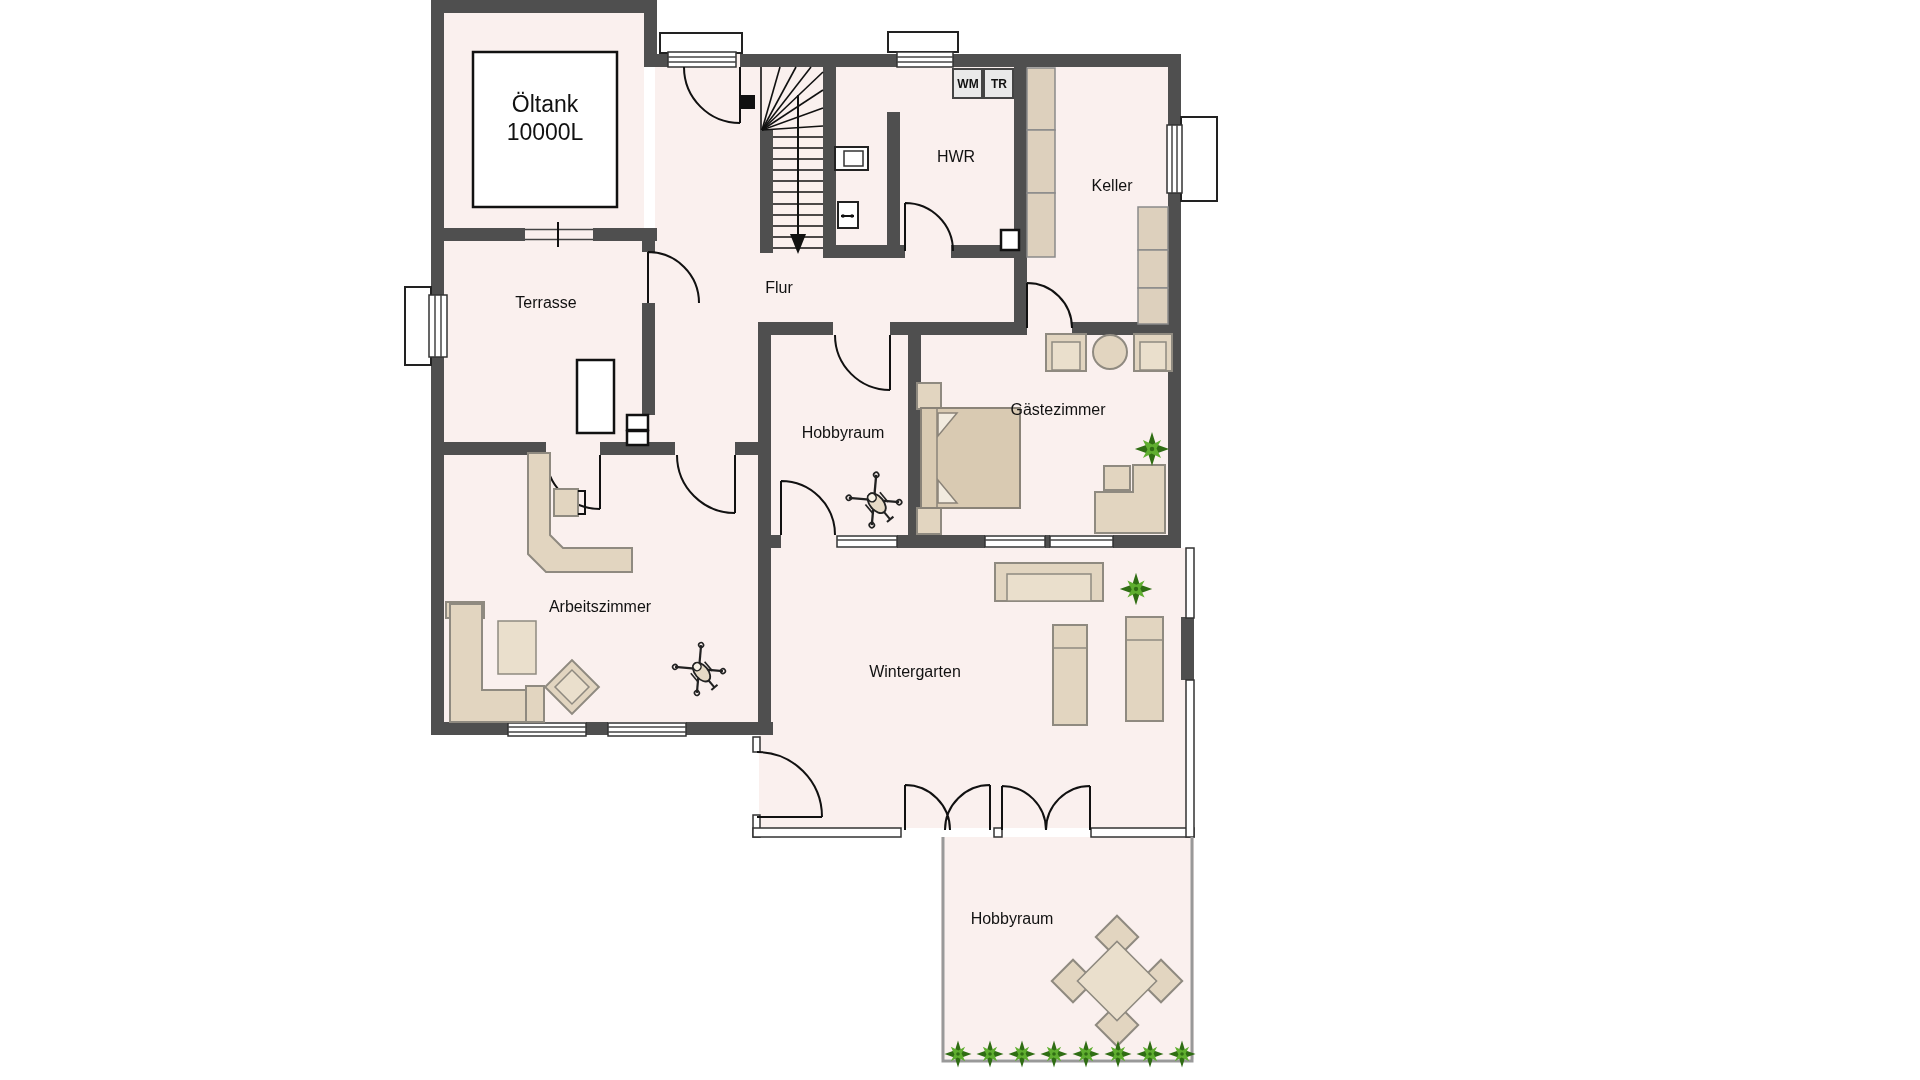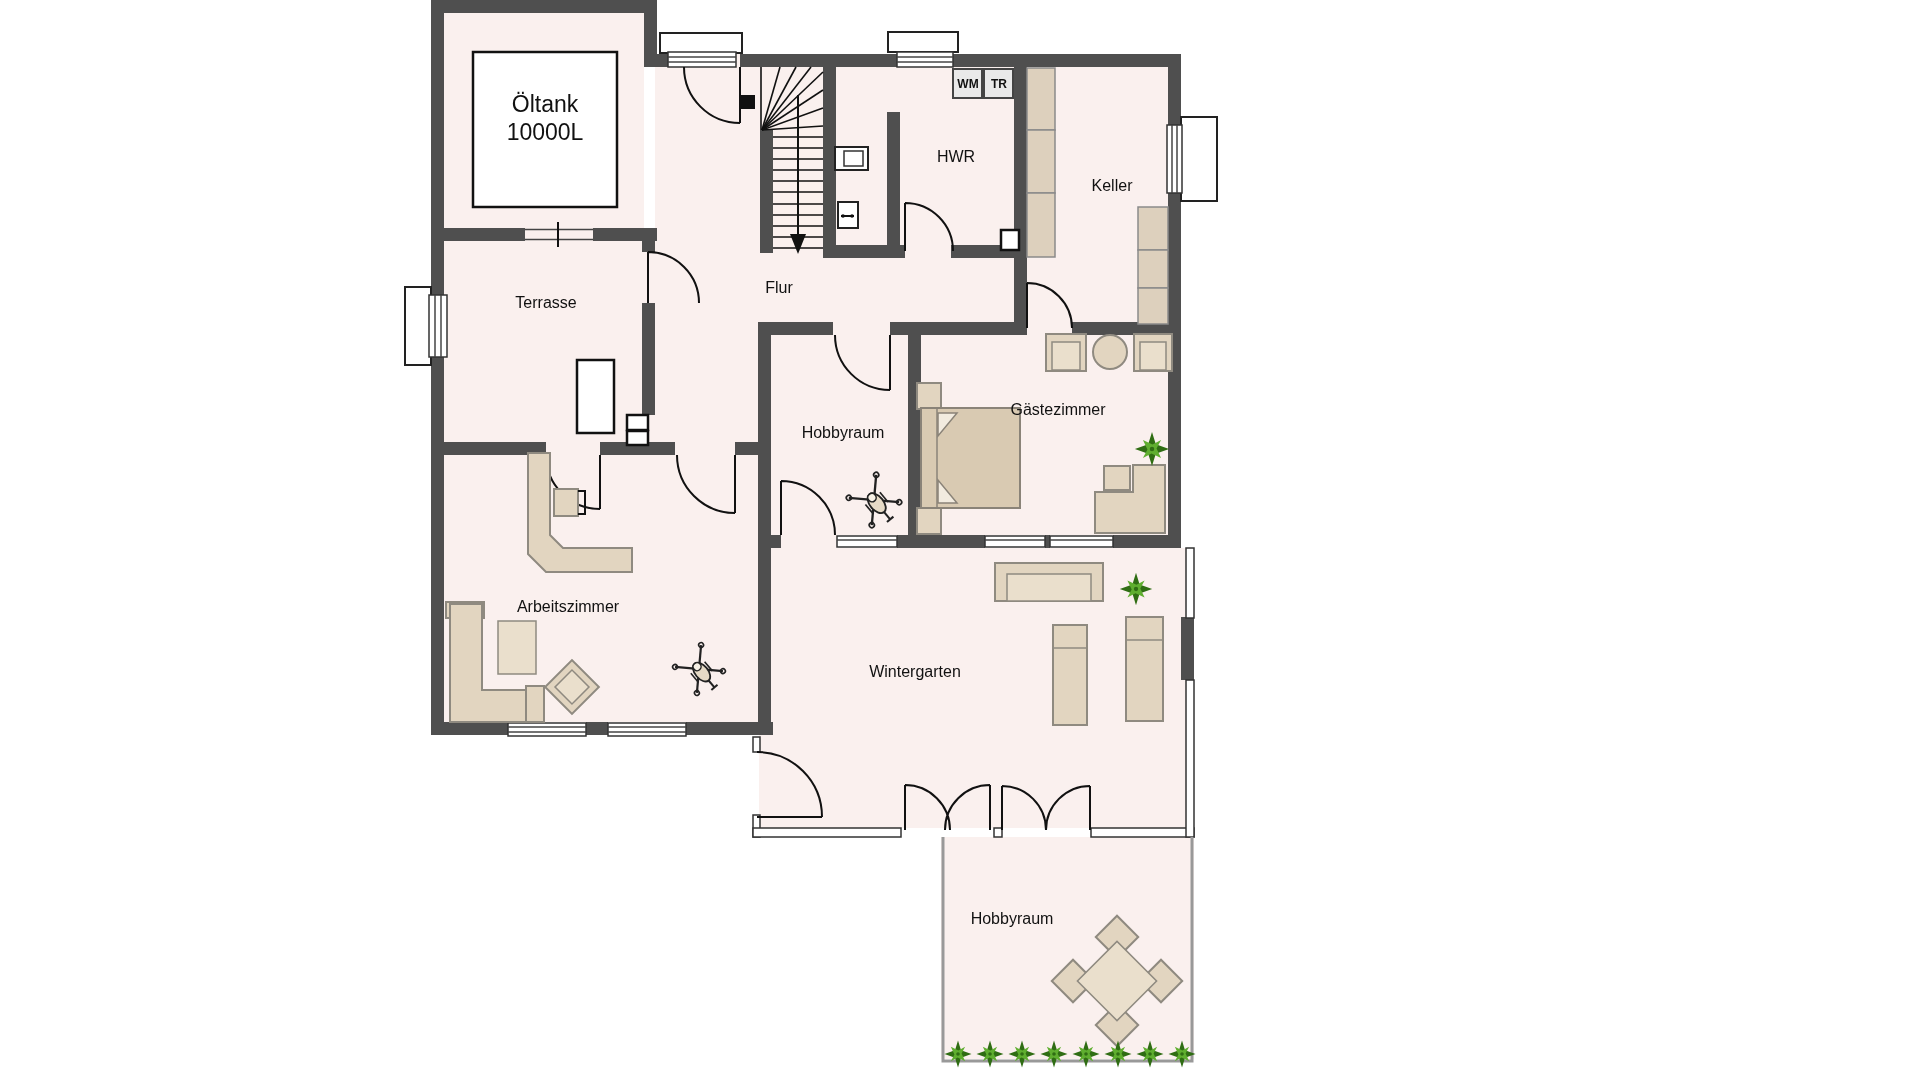--- a/index.html
+++ b/index.html
@@ -305,18 +305,18 @@
   <div class="lbl" style="left:545px;top:119px;font-size:23px">
     <span>Öltank</span>
     <span>10000L</span>
   </div>
   <div class="lbl" style="left:546px;top:303px">Terrasse</div>
   <div class="lbl" style="left:779px;top:288px">Flur</div>
   <div class="lbl" style="left:956px;top:157px">HWR</div>
   <div class="lbl" style="left:1112px;top:186px">Keller</div>
   <div class="lbl" style="left:843px;top:433px">Hobbyraum</div>
   <div class="lbl" style="left:1058px;top:410px">Gästezimmer</div>
-  <div class="lbl" style="left:568px;top:607px">Arbeitszimmer</div>
+  <div class="lbl" style="left:600px;top:607px">Arbeitszimmer</div>
   <div class="lbl" style="left:915px;top:672px">Wintergarten</div>
   <div class="lbl" style="left:1012px;top:919px">Hobbyraum</div>
   <div class="lbl lbl-sm" style="left:968px;top:84px">WM</div>
   <div class="lbl lbl-sm" style="left:999px;top:84px">TR</div>
 </div>
 
 </body></html>

